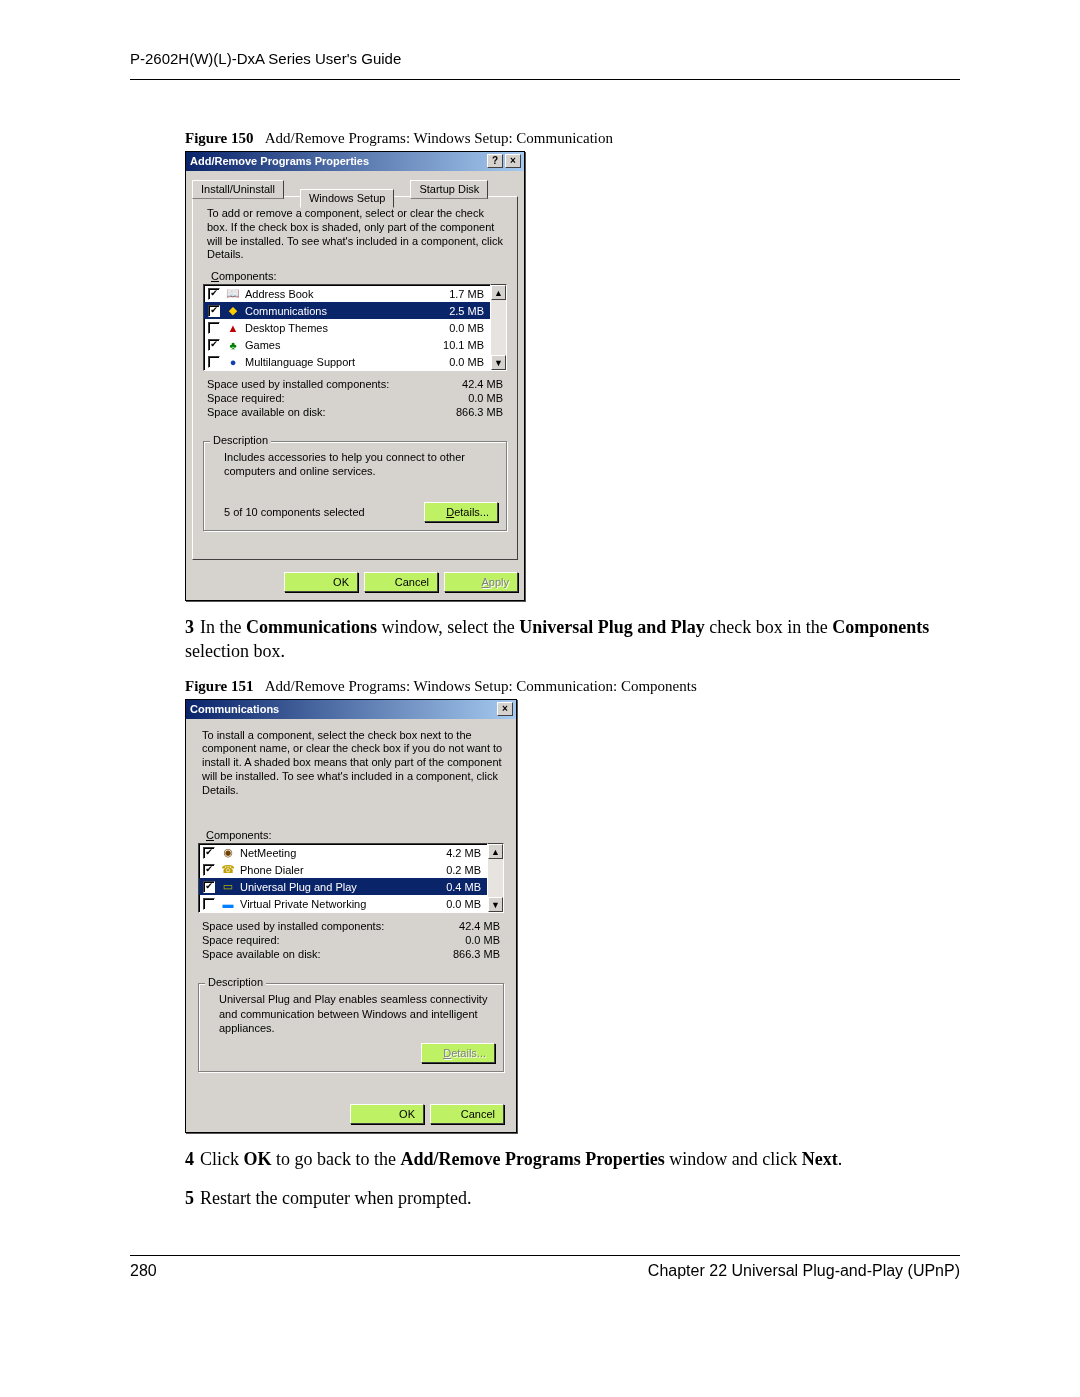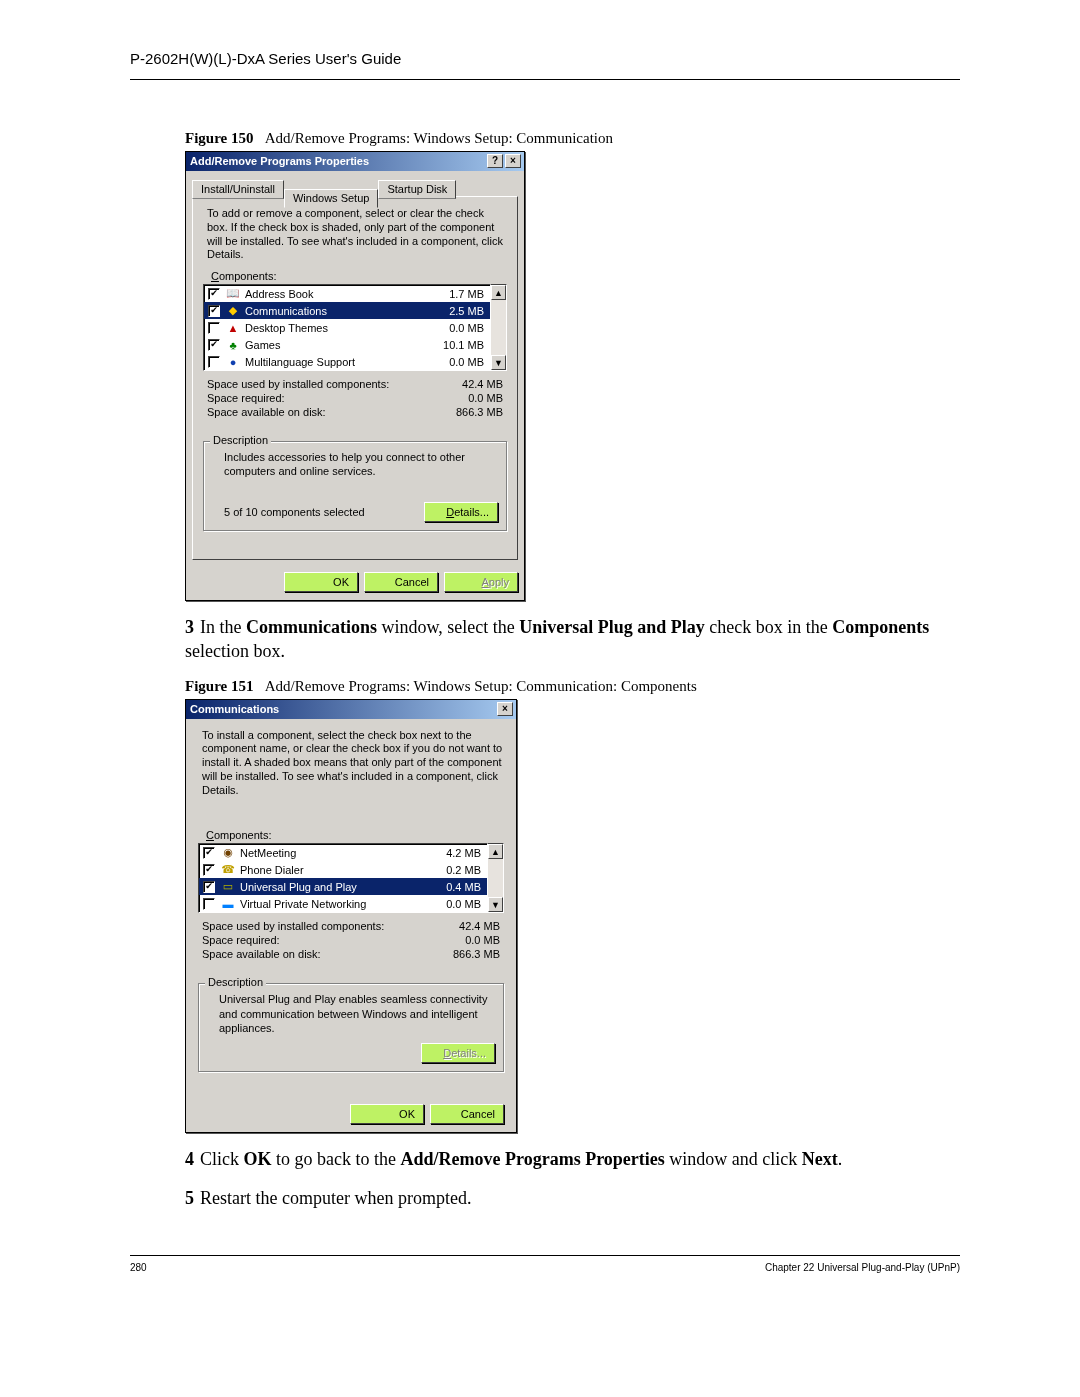--- a/index.html
+++ b/index.html
@@ -33,21 +33,21 @@
   }
   .body-para .num { font-weight: bold; margin-right: 6px; }
   .body-para .bold { font-weight: bold; }
   .page-footer {
     border-top: 1.5px solid #000;
     padding-top: 6px;
     margin-top: 45px;
     display: flex;
     justify-content: space-between;
     font-family: Arial, Helvetica, sans-serif;
-    font-size: 10px;
+    font-size: 16px;
     align-items: flex-end;
   }
 
   
   .win98 {
     font-family: Tahoma, "MS Sans Serif", Arial, sans-serif;
     font-size: 11px;
     background: #d6d3ce;
     border: 1px solid #000;
     box-shadow: 1px 1px 0 #555;
@@ -76,21 +76,21 @@
     color: #000;
     font-family: Arial, sans-serif;
     font-size: 10px;
     font-weight: bold;
     margin-left: 2px;
     display: flex;
     align-items: center;
     justify-content: center;
     line-height: 1;
   }
-  .win98 .tabs { display:flex; padding: 6px 6px 0 6px; position:relative; z-index:2; }
+  .win98 .tabs { display:flex; padding: 6px 6px 0 6px; position:relative; z-index:2;gap:16px; }
   .win98 .tab {
     padding: 2px 8px;
     border-top:1px solid #fff; border-left:1px solid #fff; border-right:1px solid #404040;
     background:#d6d3ce; position:relative; top:1px;
   }
   .win98 .tab.active { border-bottom:1px solid #d6d3ce; top:12px; padding-bottom:3px; }
   .win98 .tab:not(.active){ top:3px; border-bottom:1px solid #808080; }
   .win98 .panel {
     margin: 0 6px 6px 6px;
     border-top:1px solid #fff; border-left:1px solid #fff; border-right:1px solid #404040; border-bottom:1px solid #404040;

